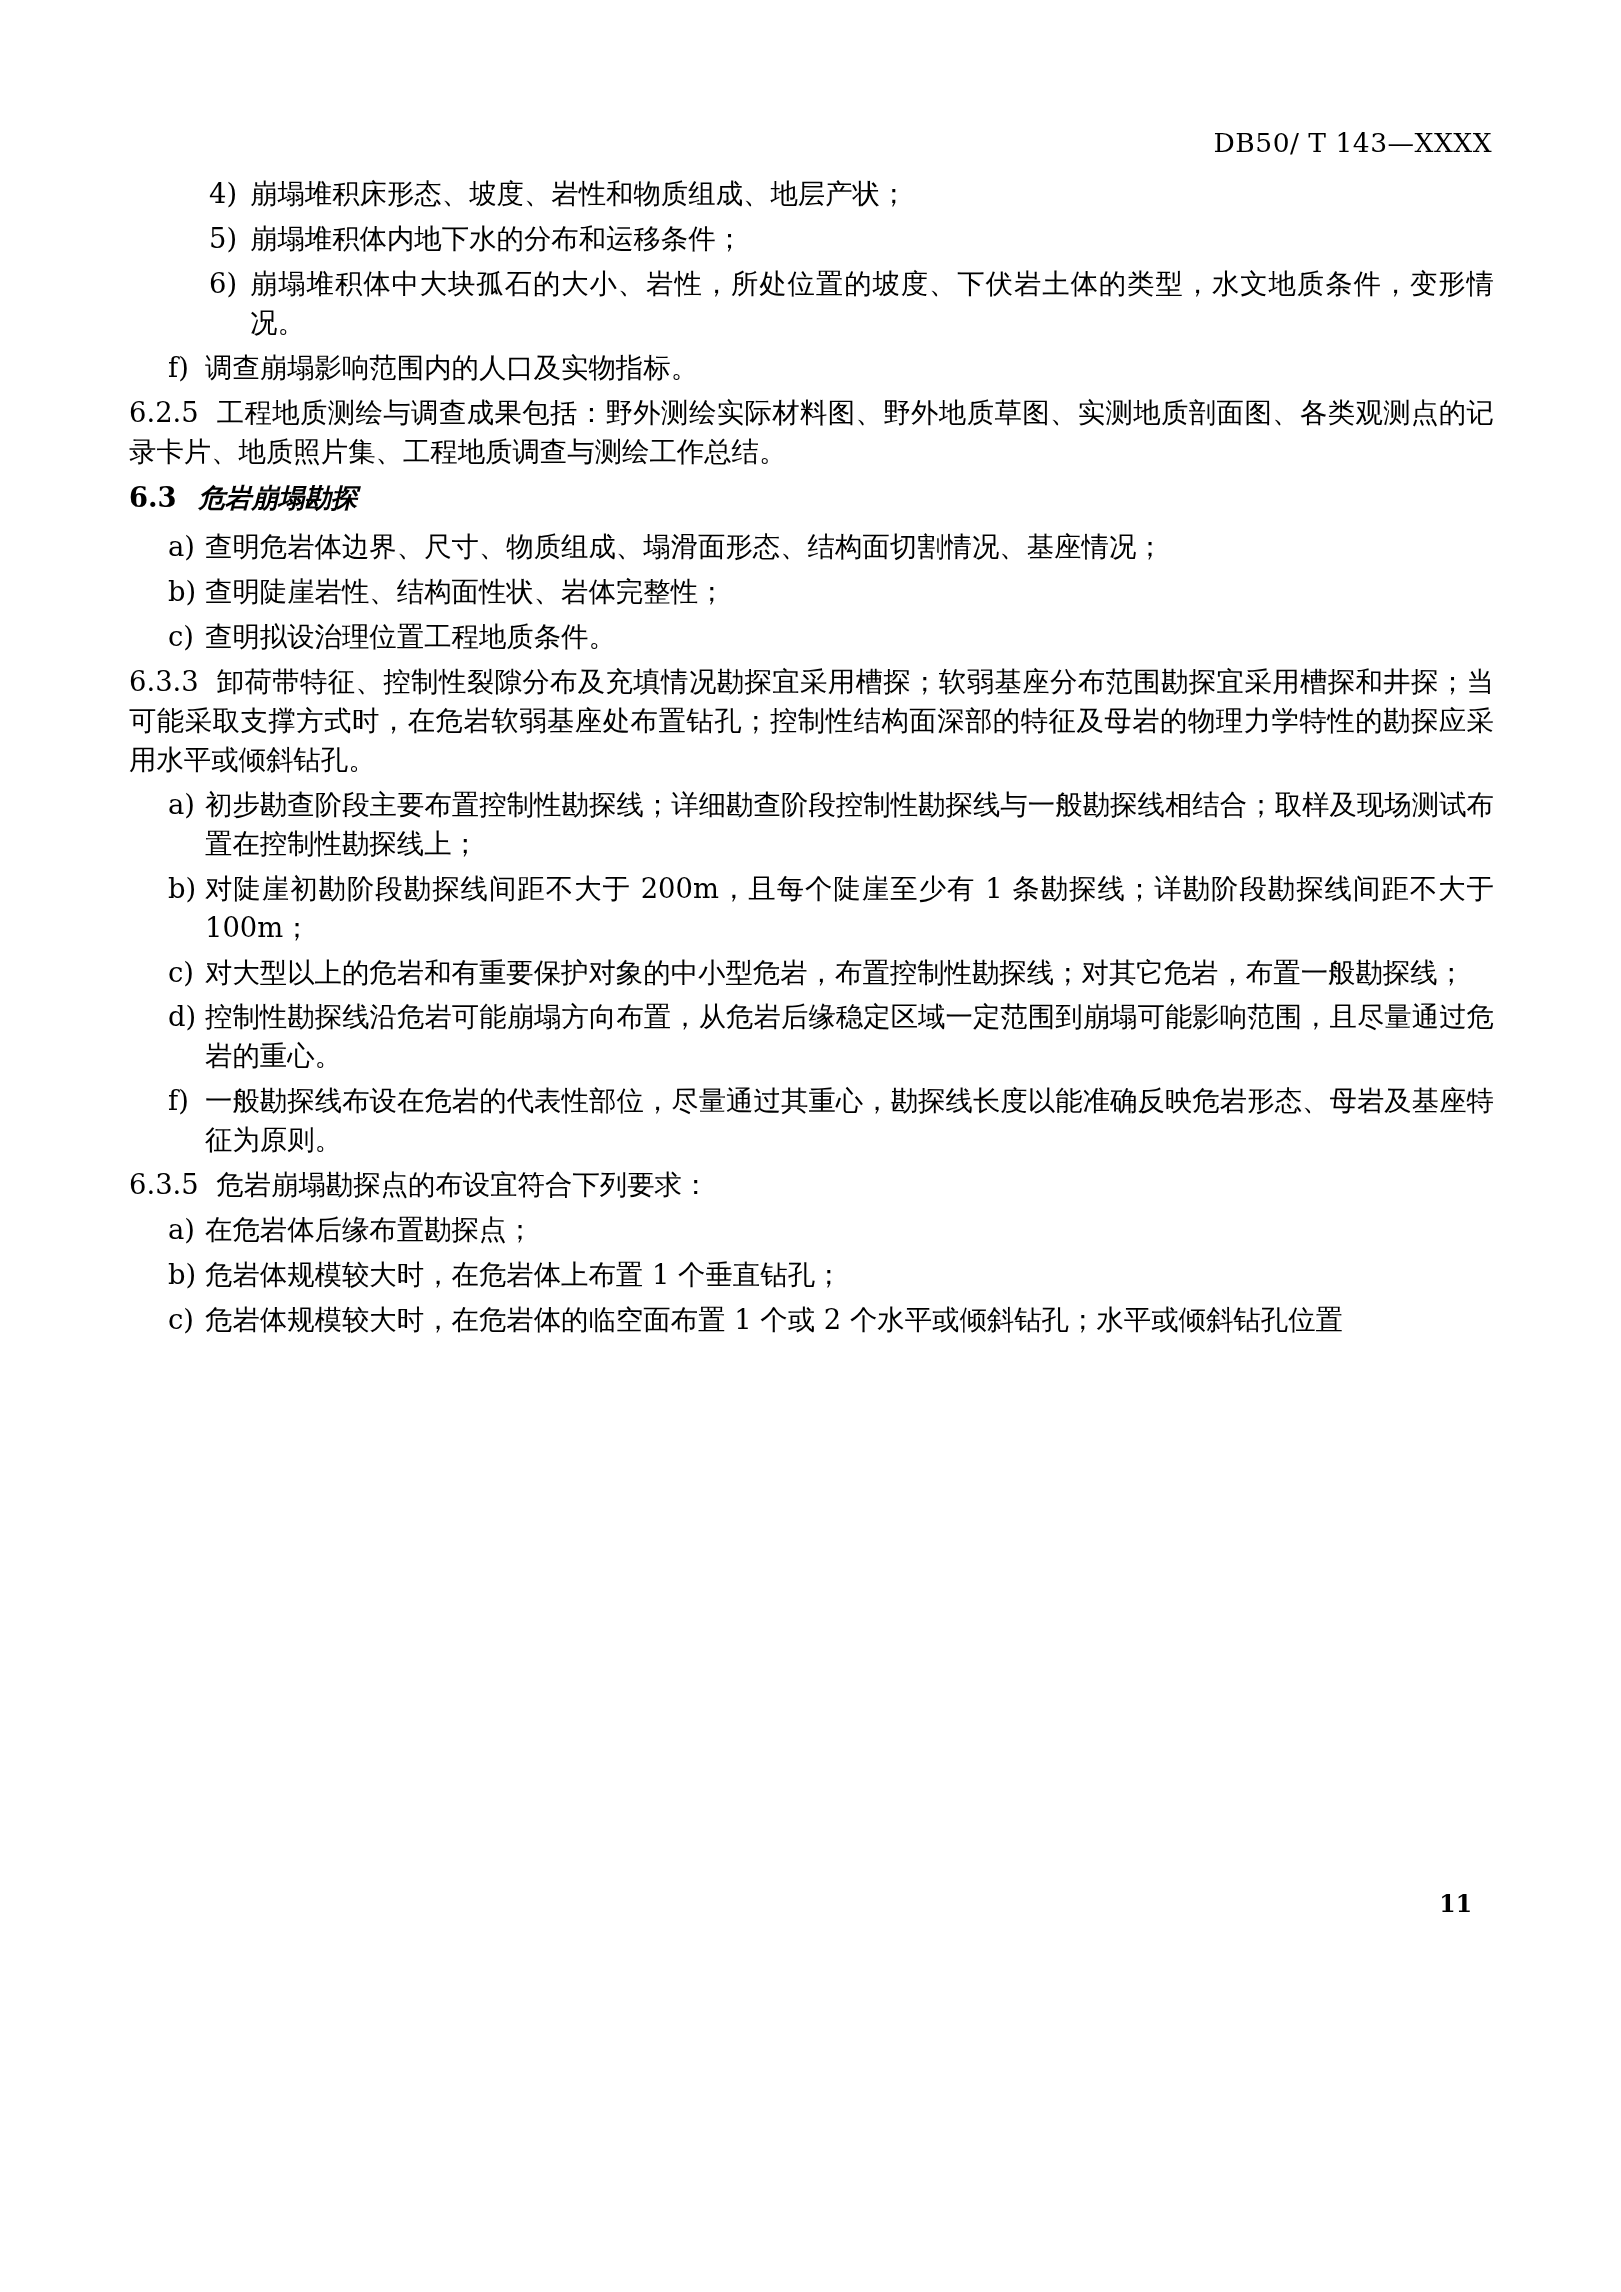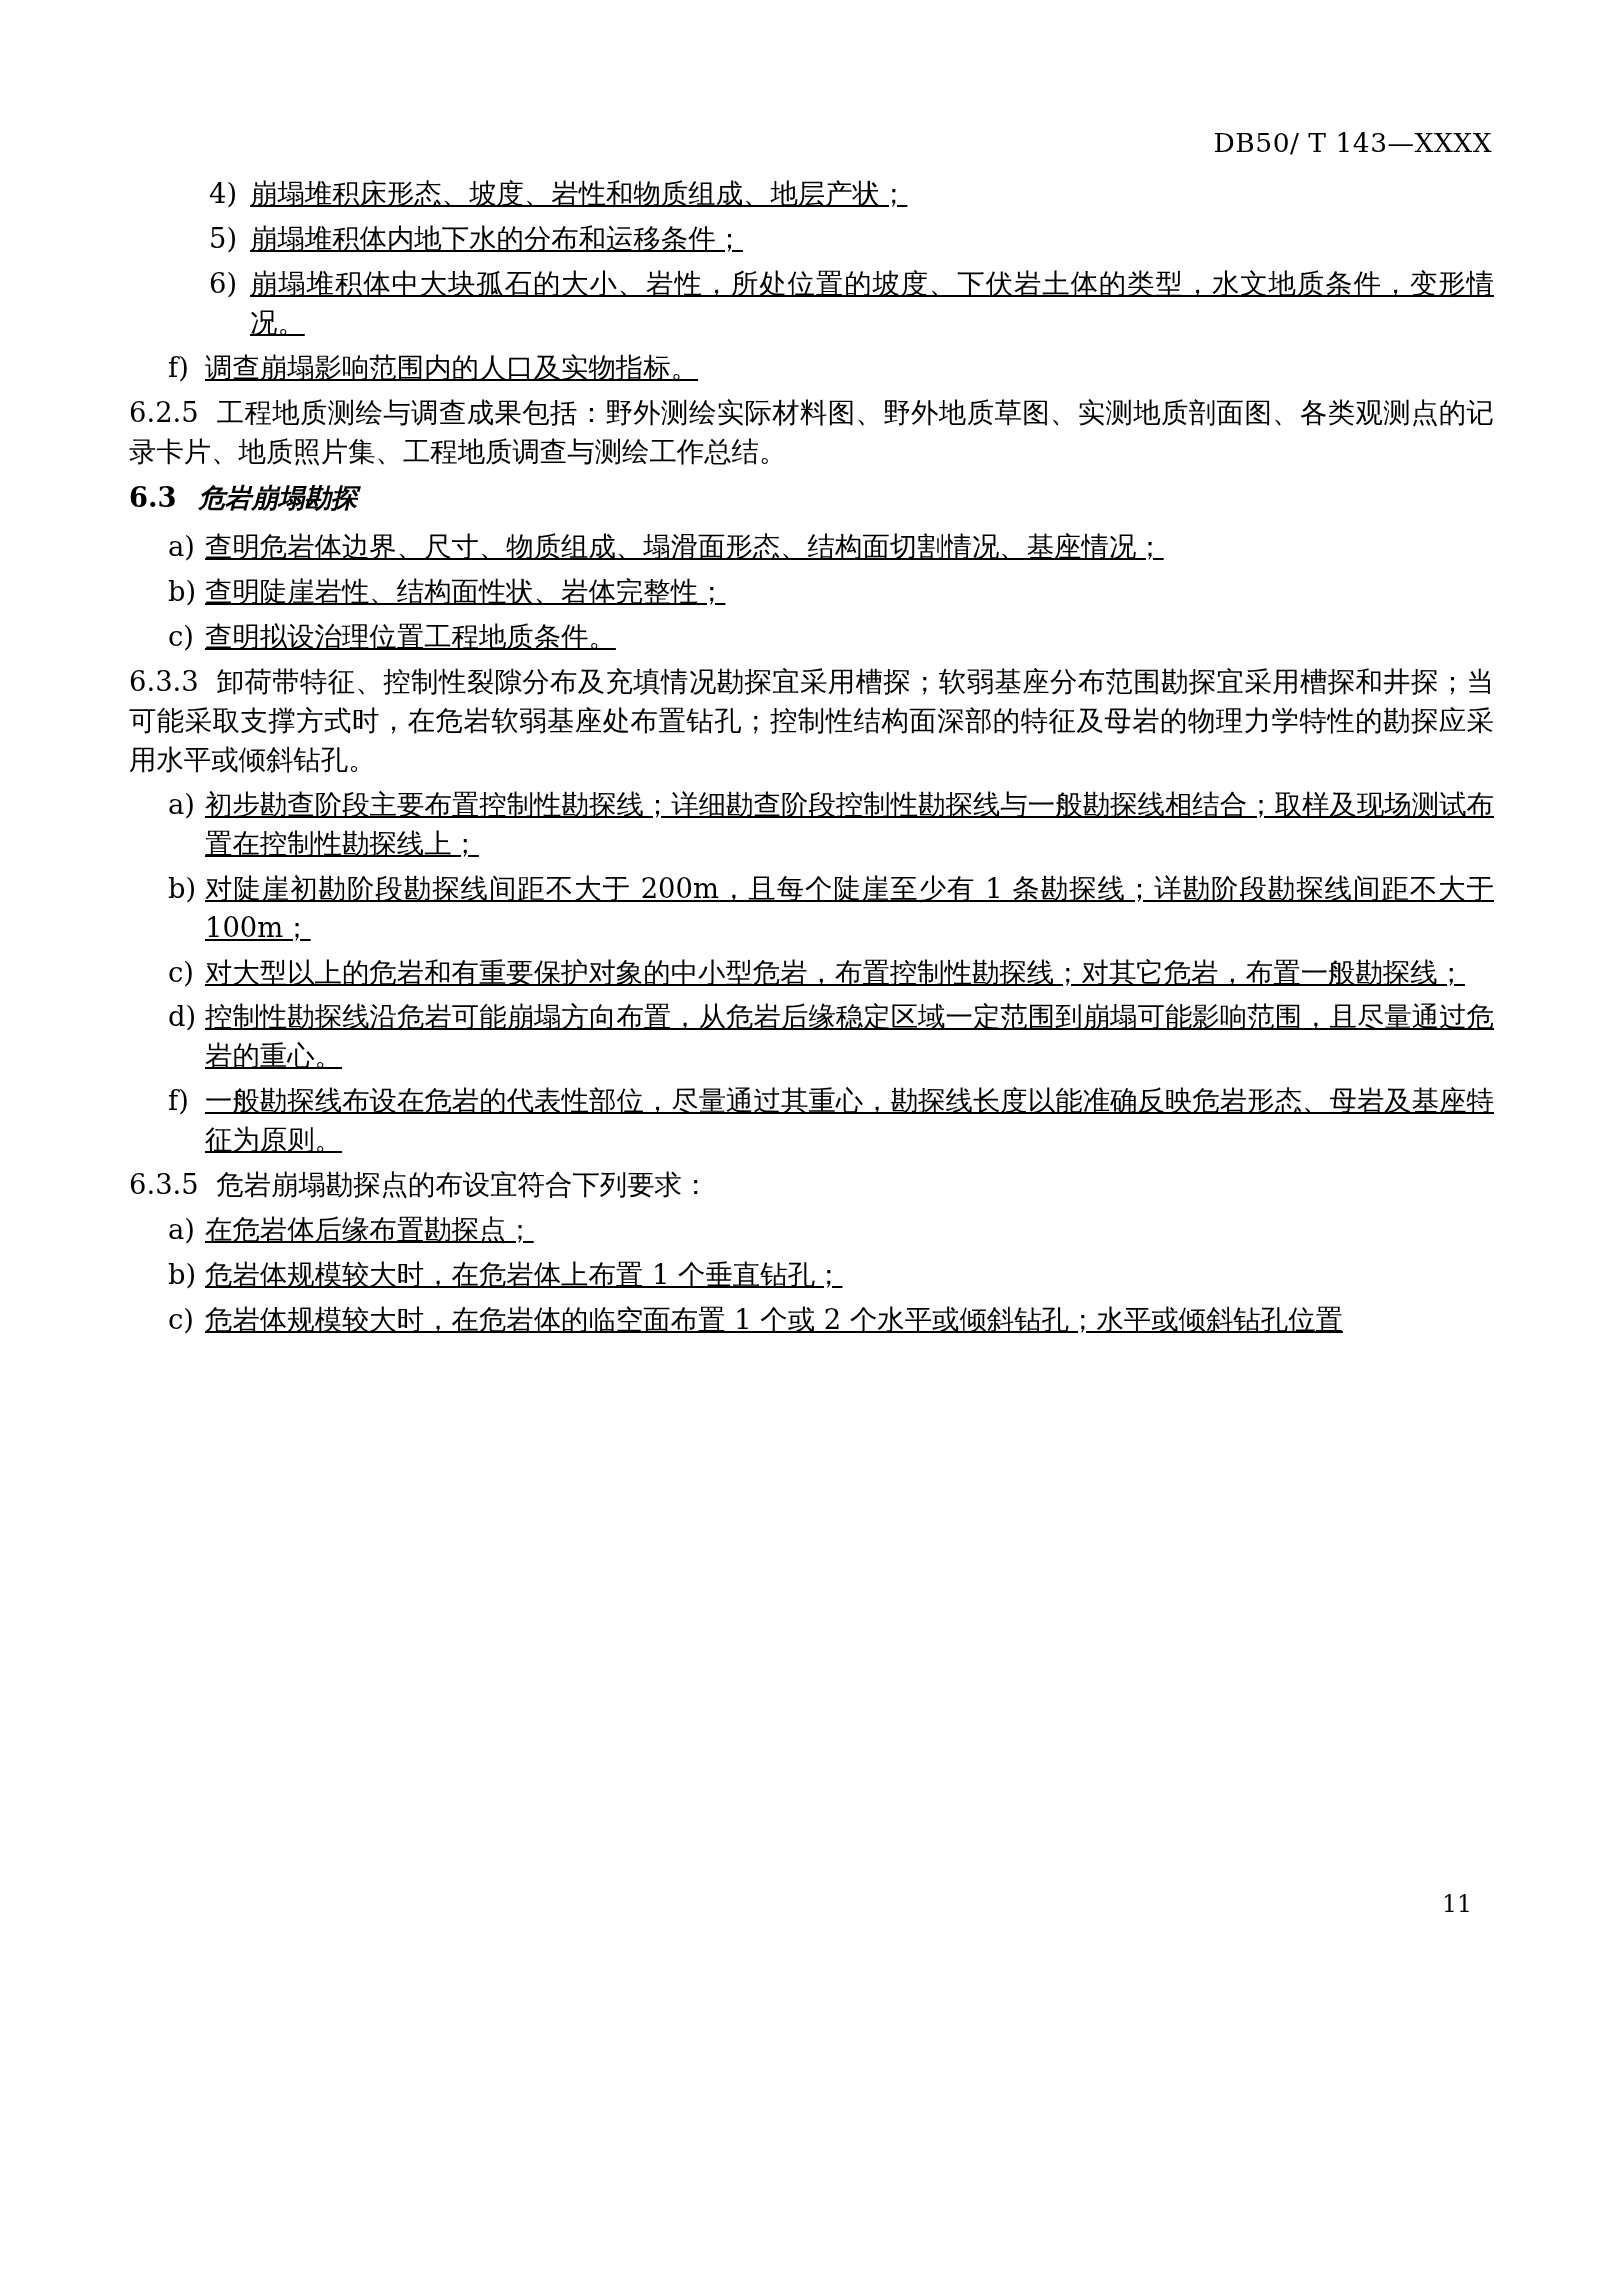--- a/index.html
+++ b/index.html
@@ -37,21 +37,21 @@
   }
   .block { margin: 0 0 5.9px 0; }
 
   
   .para { text-align: justify; }
   .para .label { margin-right: 17.6px; white-space: nowrap; }
 
   
   .item { display: flex; align-items: flex-start; }
   .item .label { flex: 0 0 auto; }
-  .item .item-text { flex: 1 1 auto; text-align: justify; text-decoration: underline; }
+  .item .item-text { flex: 1 1 auto; text-align: justify; }
 
   .alpha { padding-left: 39px; }
   .alpha .label { width: 37px; }
 
   .num2 { padding-left: 80px; }
   .num2 .label { width: 41px; }
 
   
   .heading { margin: 7.8px 0 9.8px 0; font-weight: bold; }
   .heading .label { margin-right: 21.6px; }
@@ -59,20 +59,21 @@
     font-family: "DejaVu Sans", "Liberation Sans", sans-serif;
     font-size: 26.5px;
     font-style: italic;
   }
 
   .doc-footer {
     position: absolute;
     top: 1890px;
     right: 149px;
     font-size: 23.5px;
+    font-weight: bold;
   }
 </style>
 </head>
 <body>
 
 <div class="page">
 
   <div class="doc-header">
     <span>DB50/ T 143—XXXX</span>
   </div>

